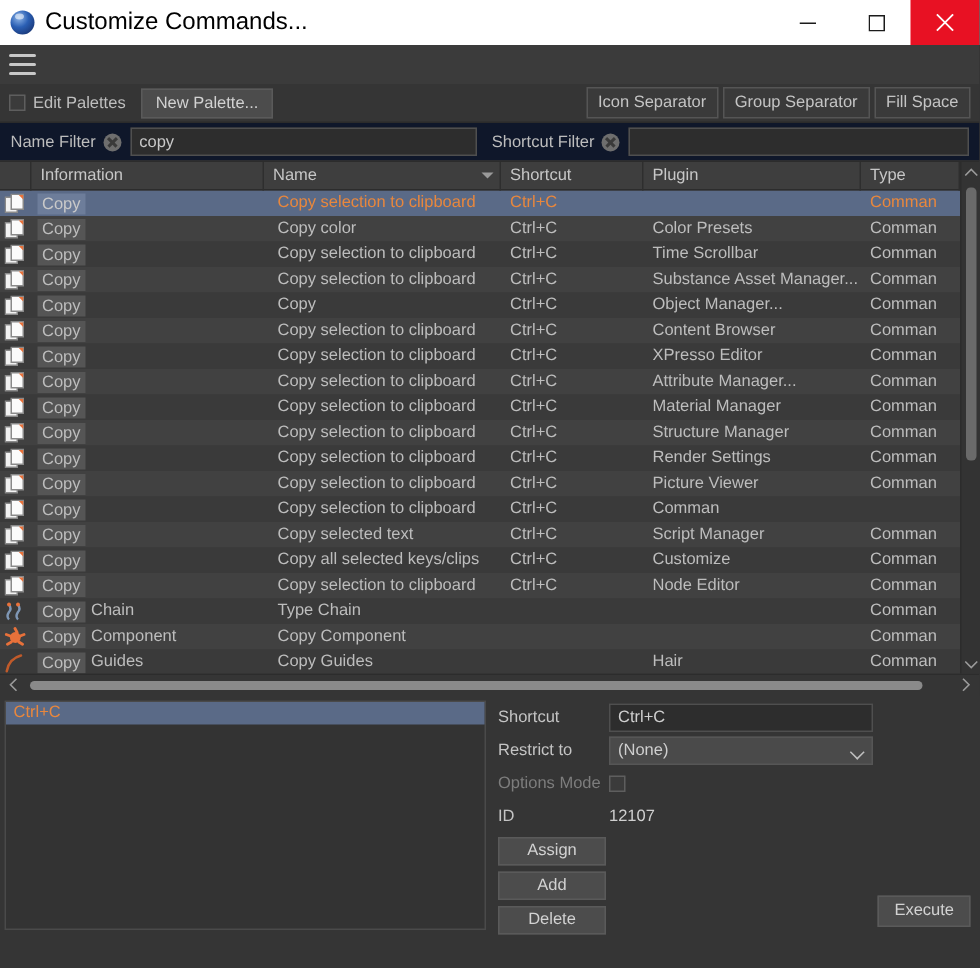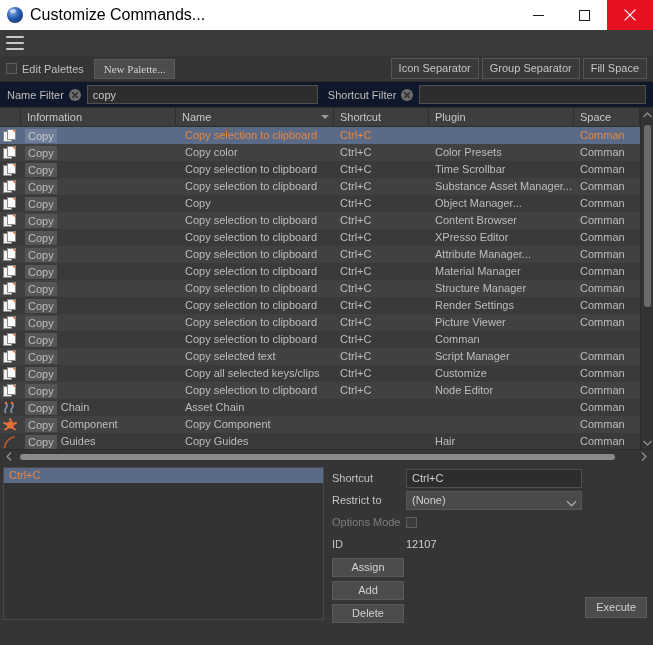--- a/index.html
+++ b/index.html
@@ -50,21 +50,21 @@
     border-bottom: 1px solid #2b2b2b;
   }
   .checkbox {
     width: 11px; height: 11px; background: #3b3b3b;
     border: 1px solid #5e5e5e; flex: none;
   }
   #edit-palettes-label { margin-left: 5px; margin-right: 10px; }
   .btn {
     background: #4c4c4c; border: 1px solid #5a5a5a; color: #d2d2d2;
     padding: 2px 9px; font-size: 11px; line-height: 14px;
-    font-family: Liberation Serif, serif;
+    font-family: Liberation Sans, sans-serif;
   }
   .btn-flat {
     background: #3a3a3a; border: 1px solid #555555; color: #c4c4c4;
     padding: 2px 7px; font-size: 11px; line-height: 15px; margin-left: 3px;
   }
   #palette-right { margin-left: auto; display: flex; align-items: flex-end; }
 
   
   #filterrow {
     height: 25px; background: #0f172a;
@@ -255,21 +255,21 @@
 </div>
 
 <div id="table-wrap">
   <div id="table-col">
     <div id="thead">
         <div class="th gutter" style="width: 21px;"></div>
         <div class="th" style="width: 155px;"><span>Information</span></div>
         <div class="th" style="width: 158px;"><span>Name</span><span class="sortarrow"></span></div>
         <div class="th" style="width: 95px;"><span>Shortcut</span></div>
         <div class="th" style="width: 145px;"><span>Plugin</span></div>
-        <div class="th" style="width: 66px;"><span>Space</span></div>
+        <div class="th" style="width: 66px;"><span>Type</span></div>
       </div>
     <div id="tbody">
         <div class="row selected">
           <div class="cell cell-icon" style="width: 21px;">
             <span class="ico">
               <svg width="15" height="14" viewBox="0 0 15 14">
                 <rect x="0.5" y="2.5" width="8" height="10" fill="#f2f2f2" stroke="#8a8a8a" stroke-width="1"></rect>
                 <rect x="4.5" y="0.5" width="8" height="10" fill="#fbfbfb" stroke="#8a8a8a" stroke-width="1"></rect>
                 <path d="M9.5 1 L12.5 1 L12.5 4 Z" fill="#e8713a"></path>
               </svg>
@@ -560,21 +560,21 @@
                 <path d="M9 2 q2 3 0 5 q-2 3 0 5" fill="none" stroke="#7f97b5" stroke-width="1.6"></path>
                 <circle cx="3" cy="2" r="1.3" fill="#e8713a"></circle>
                 <circle cx="9" cy="2" r="1.3" fill="#e8713a"></circle>
               </svg>
             </span>
           </div>
           <div class="cell cell-name" style="width: 158px;">
             <span class="namechip">Copy</span>
             <span class="nametail">Chain</span>
           </div>
-          <div class="cell" style="width: 155px;">Asset Chain</div>
+          <div class="cell" style="width: 155px;">Type Chain</div>
           <div class="cell" style="width: 95px;"></div>
           <div class="cell" style="width: 145px;"></div>
           <div class="cell" style="width: 66px;">Comman</div>
         </div>
         <div class="row odd">
           <div class="cell cell-icon" style="width: 21px;">
             <span class="ico">
               <svg width="15" height="14" viewBox="0 0 15 14">
                 <circle cx="7.2" cy="7" r="3.6" fill="#e8713a"></circle>
                 <path d="M7 1 L8.4 3.6 M13 5 L10.4 6 M12 11.5 L9.6 10 M2 11.5 L4.6 10 M1.2 5 L4 6" stroke="#e8713a" stroke-width="1.9" stroke-linecap="round"></path>

